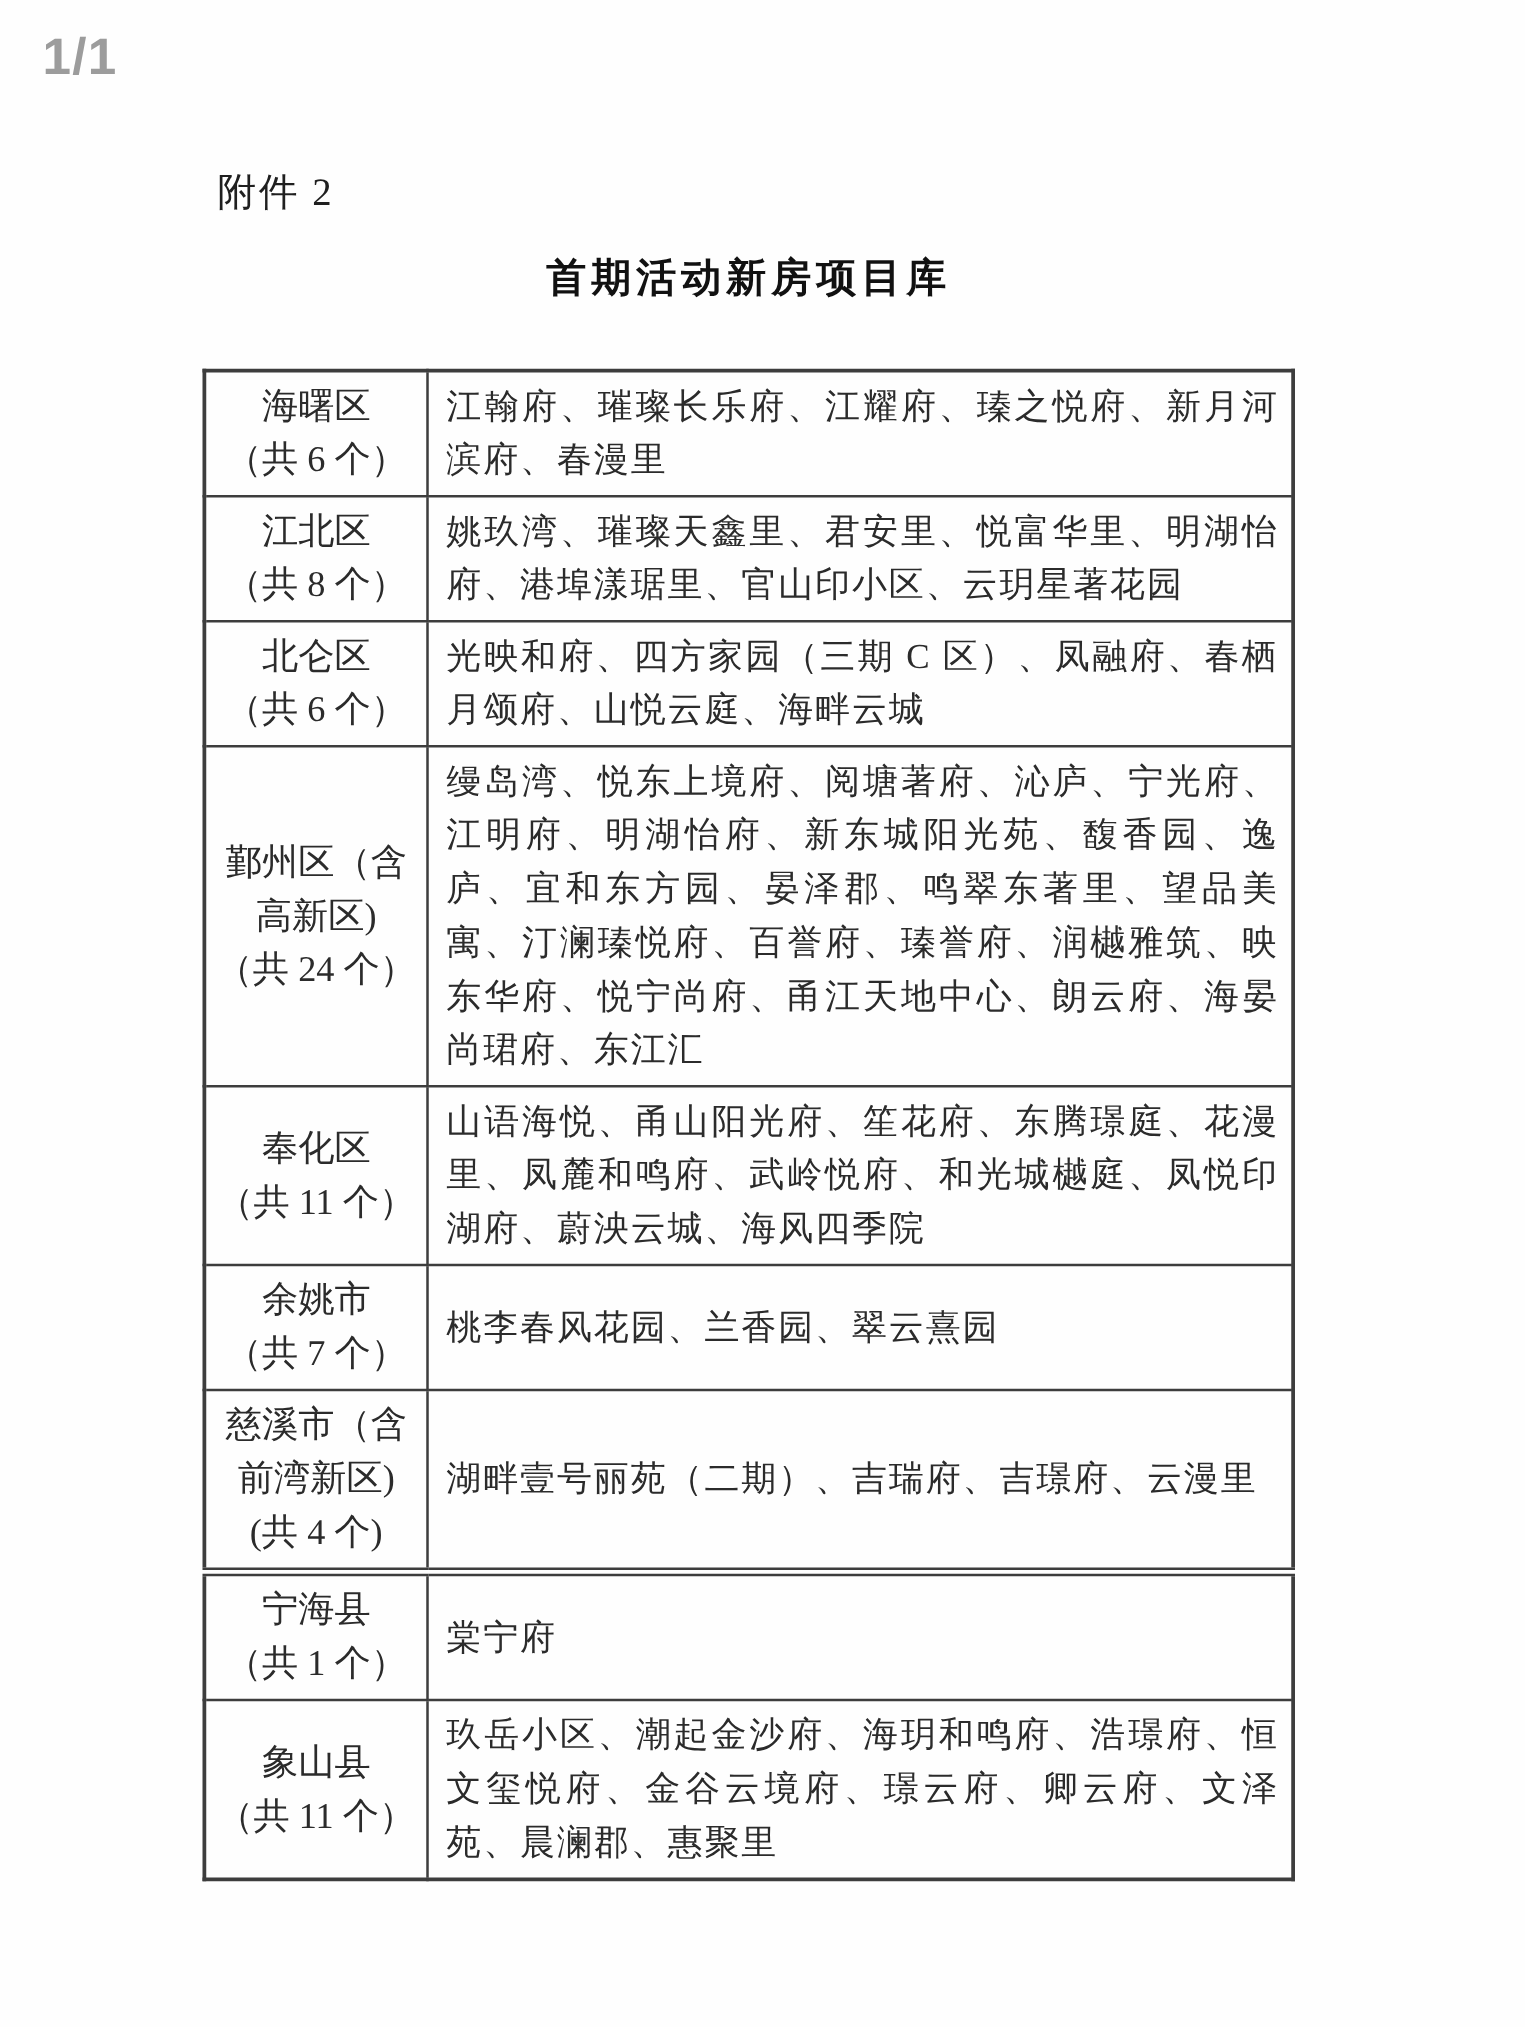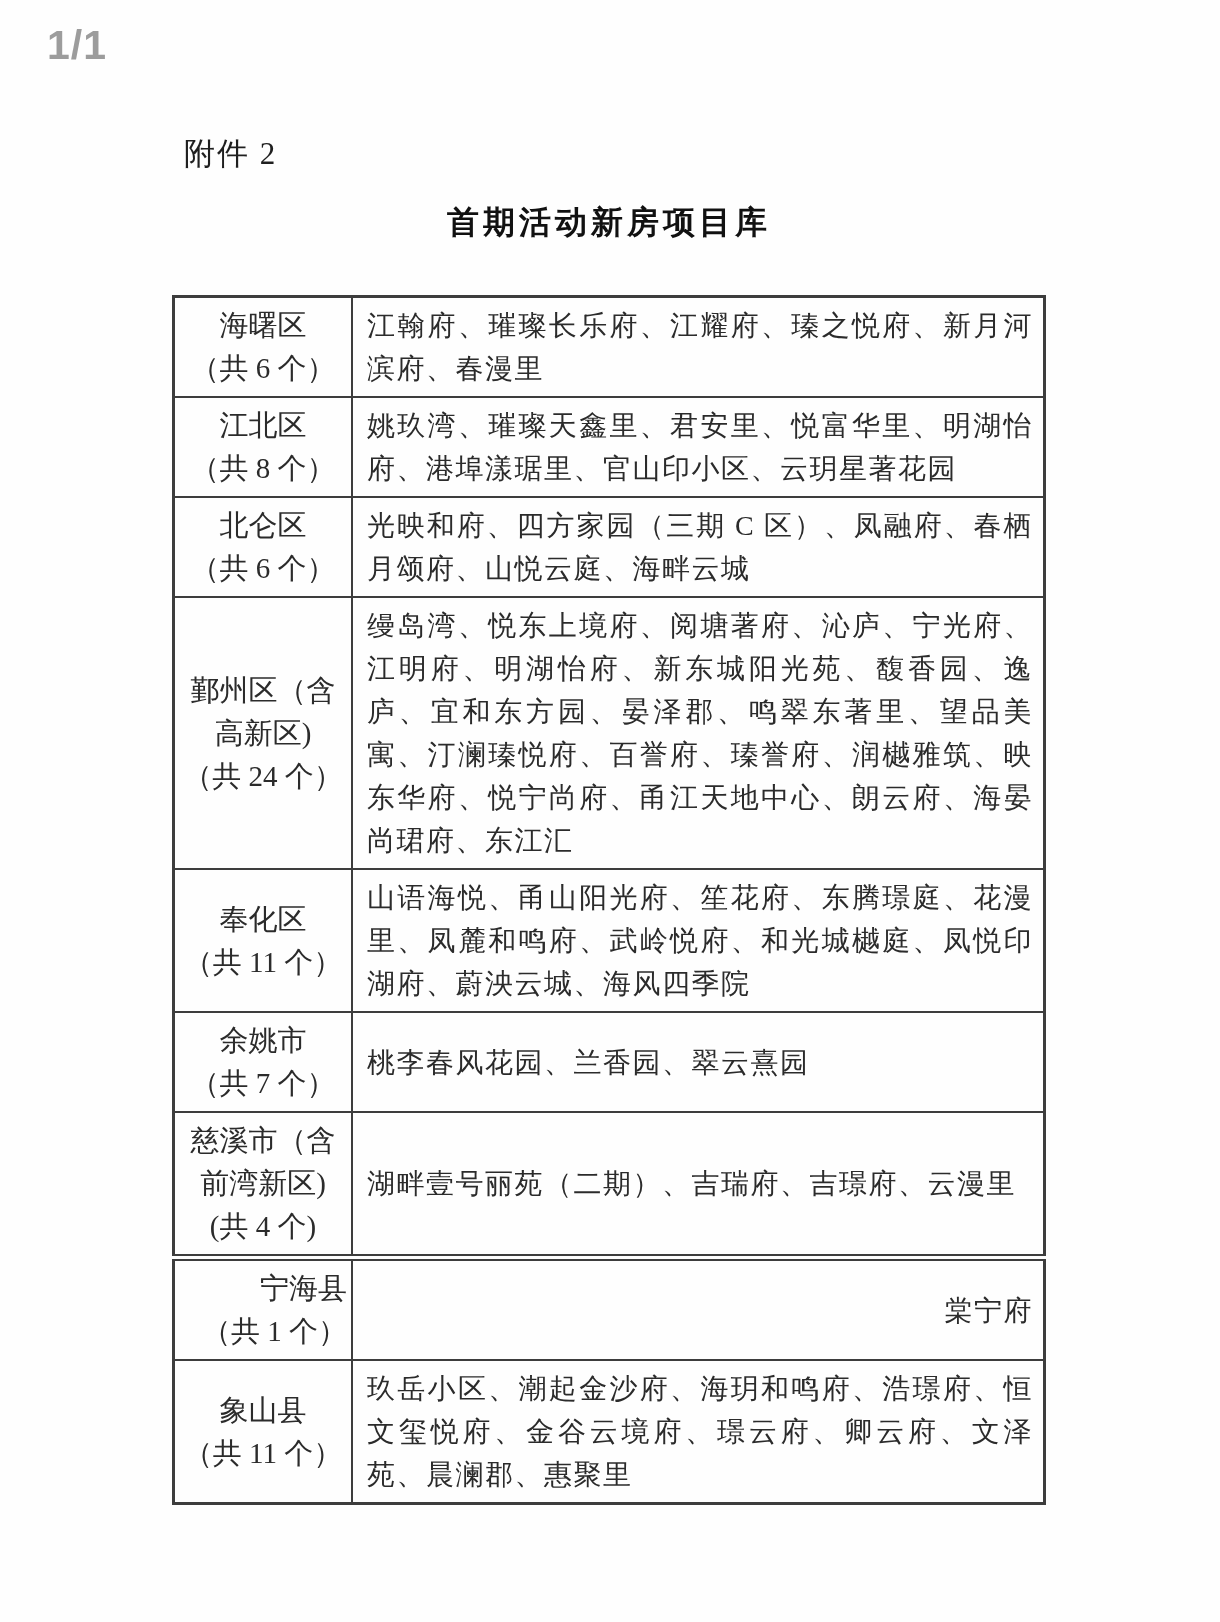--- a/index.html
+++ b/index.html
@@ -13,32 +13,32 @@
     color: #2b2b2b;
   }
   .page {
     position: relative;
     width: 1220px;
     height: 1622px;
     background: #fefefe;
   }
   .page-indicator {
     position: absolute;
-    left: 47px;
+    left: 34px;
     top: 22px;
     font-family: "Liberation Sans", "DejaVu Sans", sans-serif;
     font-weight: bold;
     font-size: 41px;
     color: #9c9c9c;
     letter-spacing: 1px;
     text-align: center;
   }
   .doc {
     position: absolute;
-    left: 172px;
+    left: 162px;
     top: 0;
     width: 874px;
     padding-top: 133px;
   }
   .attachment-label {
     font-size: 31px;
     color: #1f1f1f;
     letter-spacing: 2px;
     margin-left: 12px;
   }
@@ -76,21 +76,20 @@
     padding: 6px 4px;
   }
   td.projects-cell {
     text-align: justify;
     padding-left: 14px;
     padding-right: 10px;
     letter-spacing: 1.5px;
   }
   tr.double-top td {
     border-top: 7px double #3d3d3d;
-    text-align: right;
   }
 </style>
 </head>
 <body>
 
 <div class="page">
   <div class="page-indicator">1/1</div>
 
   <div class="doc">
     <div class="attachment-label">附件 2</div>

